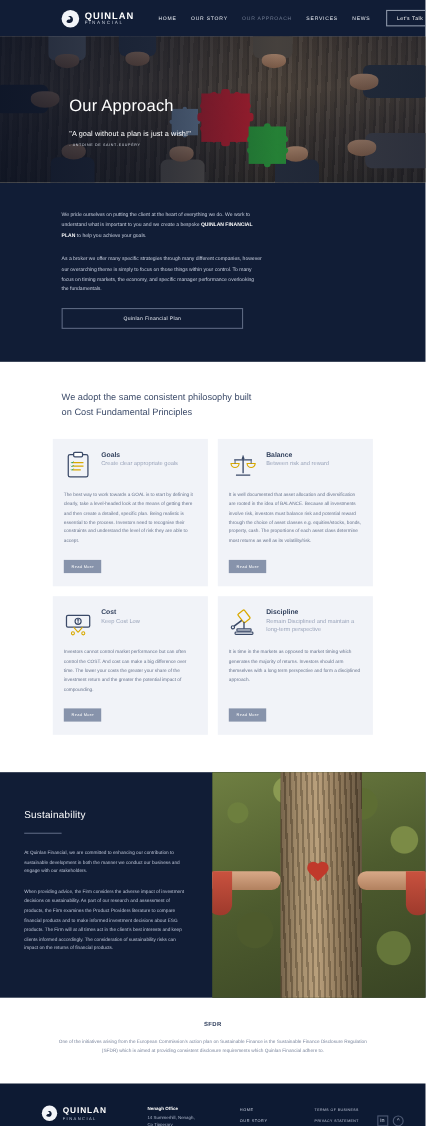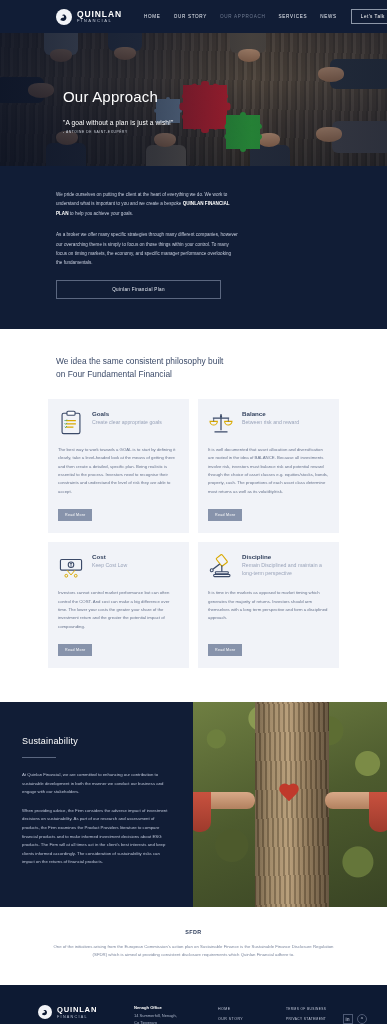--- a/index.html
+++ b/index.html
@@ -412,22 +412,22 @@
   </div>
 
   <div class="intro">
     <p><span>We pride ourselves on putting the client at the heart of everything we do. We work to understand what is important to you and we create a bespoke </span><b>QUINLAN FINANCIAL PLAN</b><span> to help you achieve your goals.</span></p>
     <p>As a broker we offer many specific strategies through many different companies, however our overarching theme is simply to focus on those things within your control. To many focus on timing markets, the economy, and specific manager performance overlooking the fundamentals.</p>
     <button class="intro-btn">Quinlan Financial Plan</button>
   </div>
 
   <div class="principles">
     <h2 class="principles-title">
-      <span>We idea the same consistent philosophy built</span><br>
-      <span>on Four Fundamental Financial</span>
+      <span>We adopt the same consistent philosophy built</span><br>
+      <span>on Cost Fundamental Principles</span>
     </h2>
 
     <div class="cards">
 
       <div class="card">
         <div class="card-head">
           <span class="card-icon">
             <svg viewBox="0 0 32 32">
               <rect x="5" y="4" width="22" height="25" rx="2" fill="none" stroke="#3b4a68" stroke-width="1.4"></rect>
               <rect x="11" y="1.5" width="10" height="5" rx="1.4" fill="#fff" stroke="#3b4a68" stroke-width="1.4"></rect>

